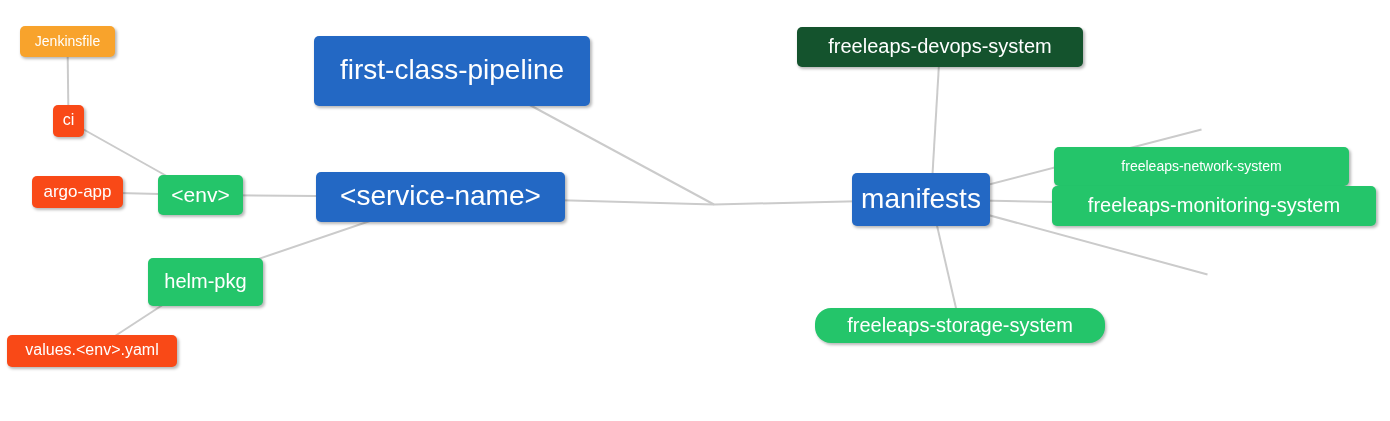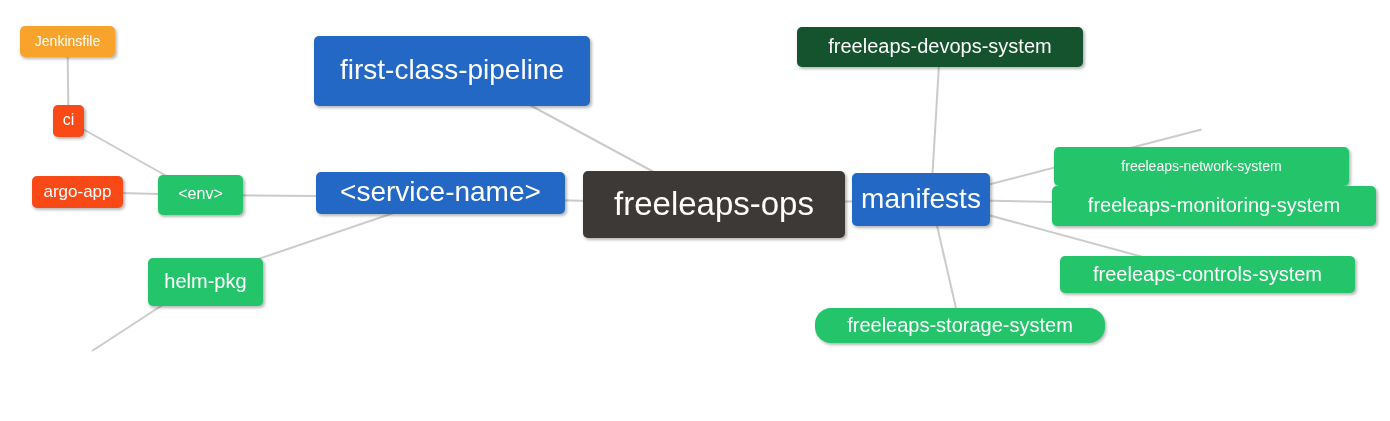--- a/index.html
+++ b/index.html
@@ -56,56 +56,53 @@
       <line x1="452" y1="63" x2="714" y2="204.5" stroke="#CBCBCB" stroke-width="2"></line>
       <line x1="440.5" y1="197" x2="714" y2="204.5" stroke="#CBCBCB" stroke-width="2"></line>
       <line x1="714" y1="204.5" x2="931" y2="199.5" stroke="#CBCBCB" stroke-width="2"></line>
       <line x1="931" y1="199.5" x2="940" y2="47" stroke="#CBCBCB" stroke-width="2"></line>
       <line x1="931" y1="199.5" x2="1201.5" y2="129.5" stroke="#CBCBCB" stroke-width="2"></line>
       <line x1="931" y1="199.5" x2="1214" y2="205" stroke="#CBCBCB" stroke-width="2"></line>
       <line x1="931" y1="199.5" x2="1207.5" y2="274.5" stroke="#CBCBCB" stroke-width="2"></line>
       <line x1="931" y1="199.5" x2="960" y2="325.5" stroke="#CBCBCB" stroke-width="2"></line>
     </svg>
 
-  <div class="node" style="left: 583px; top: 171px; width: 262px; height: 67px; font-size: 33px; background: rgb(61, 57, 55); color: rgb(255, 255, 255);">
-    <span>freeleaps-ops</span>
-  </div>
   <div class="node" style="left: 314px; top: 36px; width: 276px; height: 70px; font-size: 28px; background: rgb(35, 104, 196); color: rgb(255, 255, 255);">
     <span>first-class-pipeline</span>
   </div>
-  <div class="node" style="left: 316px; top: 172px; width: 249px; height: 42px; font-size: 28px; background: rgb(35, 104, 196); color: rgb(255, 255, 255);">
+  <div class="node" style="left: 316px; top: 172px; width: 249px; height: 50px; font-size: 28px; background: rgb(35, 104, 196); color: rgb(255, 255, 255);">
     <span>&lt;service-name&gt;</span>
   </div>
   <div class="node" style="left: 852px; top: 173px; width: 138px; height: 53px; font-size: 28px; background: rgb(35, 104, 196); color: rgb(255, 255, 255);">
     <span>manifests</span>
   </div>
-  <div class="node" style="left: 158px; top: 175px; width: 85px; height: 40px; font-size: 16px; background: rgb(36, 197, 106); color: rgb(255, 255, 255);">
+  <div class="node" style="left: 158px; top: 175px; width: 85px; height: 40px; font-size: 21px; background: rgb(36, 197, 106); color: rgb(255, 255, 255);">
     <span>&lt;env&gt;</span>
   </div>
   <div class="node" style="left: 148px; top: 258px; width: 115px; height: 48px; font-size: 20px; background: rgb(36, 197, 106); color: rgb(255, 255, 255);">
     <span>helm-pkg</span>
   </div>
   <div class="node" style="left: 53px; top: 105px; width: 31px; height: 32px; font-size: 16px; background: rgb(249, 73, 23); color: rgb(255, 255, 255); text-align: center;">
     <span>ci</span>
   </div>
   <div class="node" style="left: 20px; top: 26px; width: 95px; height: 31px; font-size: 14px; background: rgb(248, 163, 44); color: rgb(255, 255, 255);">
     <span>Jenkinsfile</span>
   </div>
   <div class="node" style="left: 32px; top: 176px; width: 91px; height: 32px; font-size: 17px; background: rgb(249, 73, 23); color: rgb(255, 255, 255);">
     <span>argo-app</span>
   </div>
+  <div class="node" style="left: 7px; top: 335px; width: 170px; height: 32px; font-size: 16px; background: rgb(249, 73, 23); color: rgb(255, 255, 255);">
+    <span>values.&lt;env&gt;.yaml</span>
+  </div>
   <div class="node" style="left: 797px; top: 27px; width: 286px; height: 40px; font-size: 20px; background: #14532d; color: rgb(255, 255, 255);">
     <span>freeleaps-devops-system</span>
   </div>
   <div class="node" style="left: 1054px; top: 110px; width: 295px; height: 39px; font-size: 14px; background: rgb(36, 197, 106); color: rgb(255, 255, 255); margin-top: 37px;">
     <span>freeleaps-network-system</span>
   </div>
   <div class="node" style="left: 1052px; top: 186px; width: 324px; height: 40px; font-size: 20px; background: rgb(36, 197, 106); color: rgb(255, 255, 255);">
     <span>freeleaps-monitoring-system</span>
   </div>
-  <div class="node" style="left: 1060px; top: 256px; width: 295px; height: 37px; font-size: 20px; background: rgb(36, 197, 106); color: rgb(255, 255, 255);">
-    <span>freeleaps-controls-system</span>
-  </div>
   <div class="node" style="left: 815px; top: 308px; width: 290px; height: 35px; font-size: 20px; background: rgb(36, 197, 106); color: rgb(255, 255, 255); border-radius: 16px;">
     <span>freeleaps-storage-system</span>
   </div>
 
 </div>
 
 </body></html>

